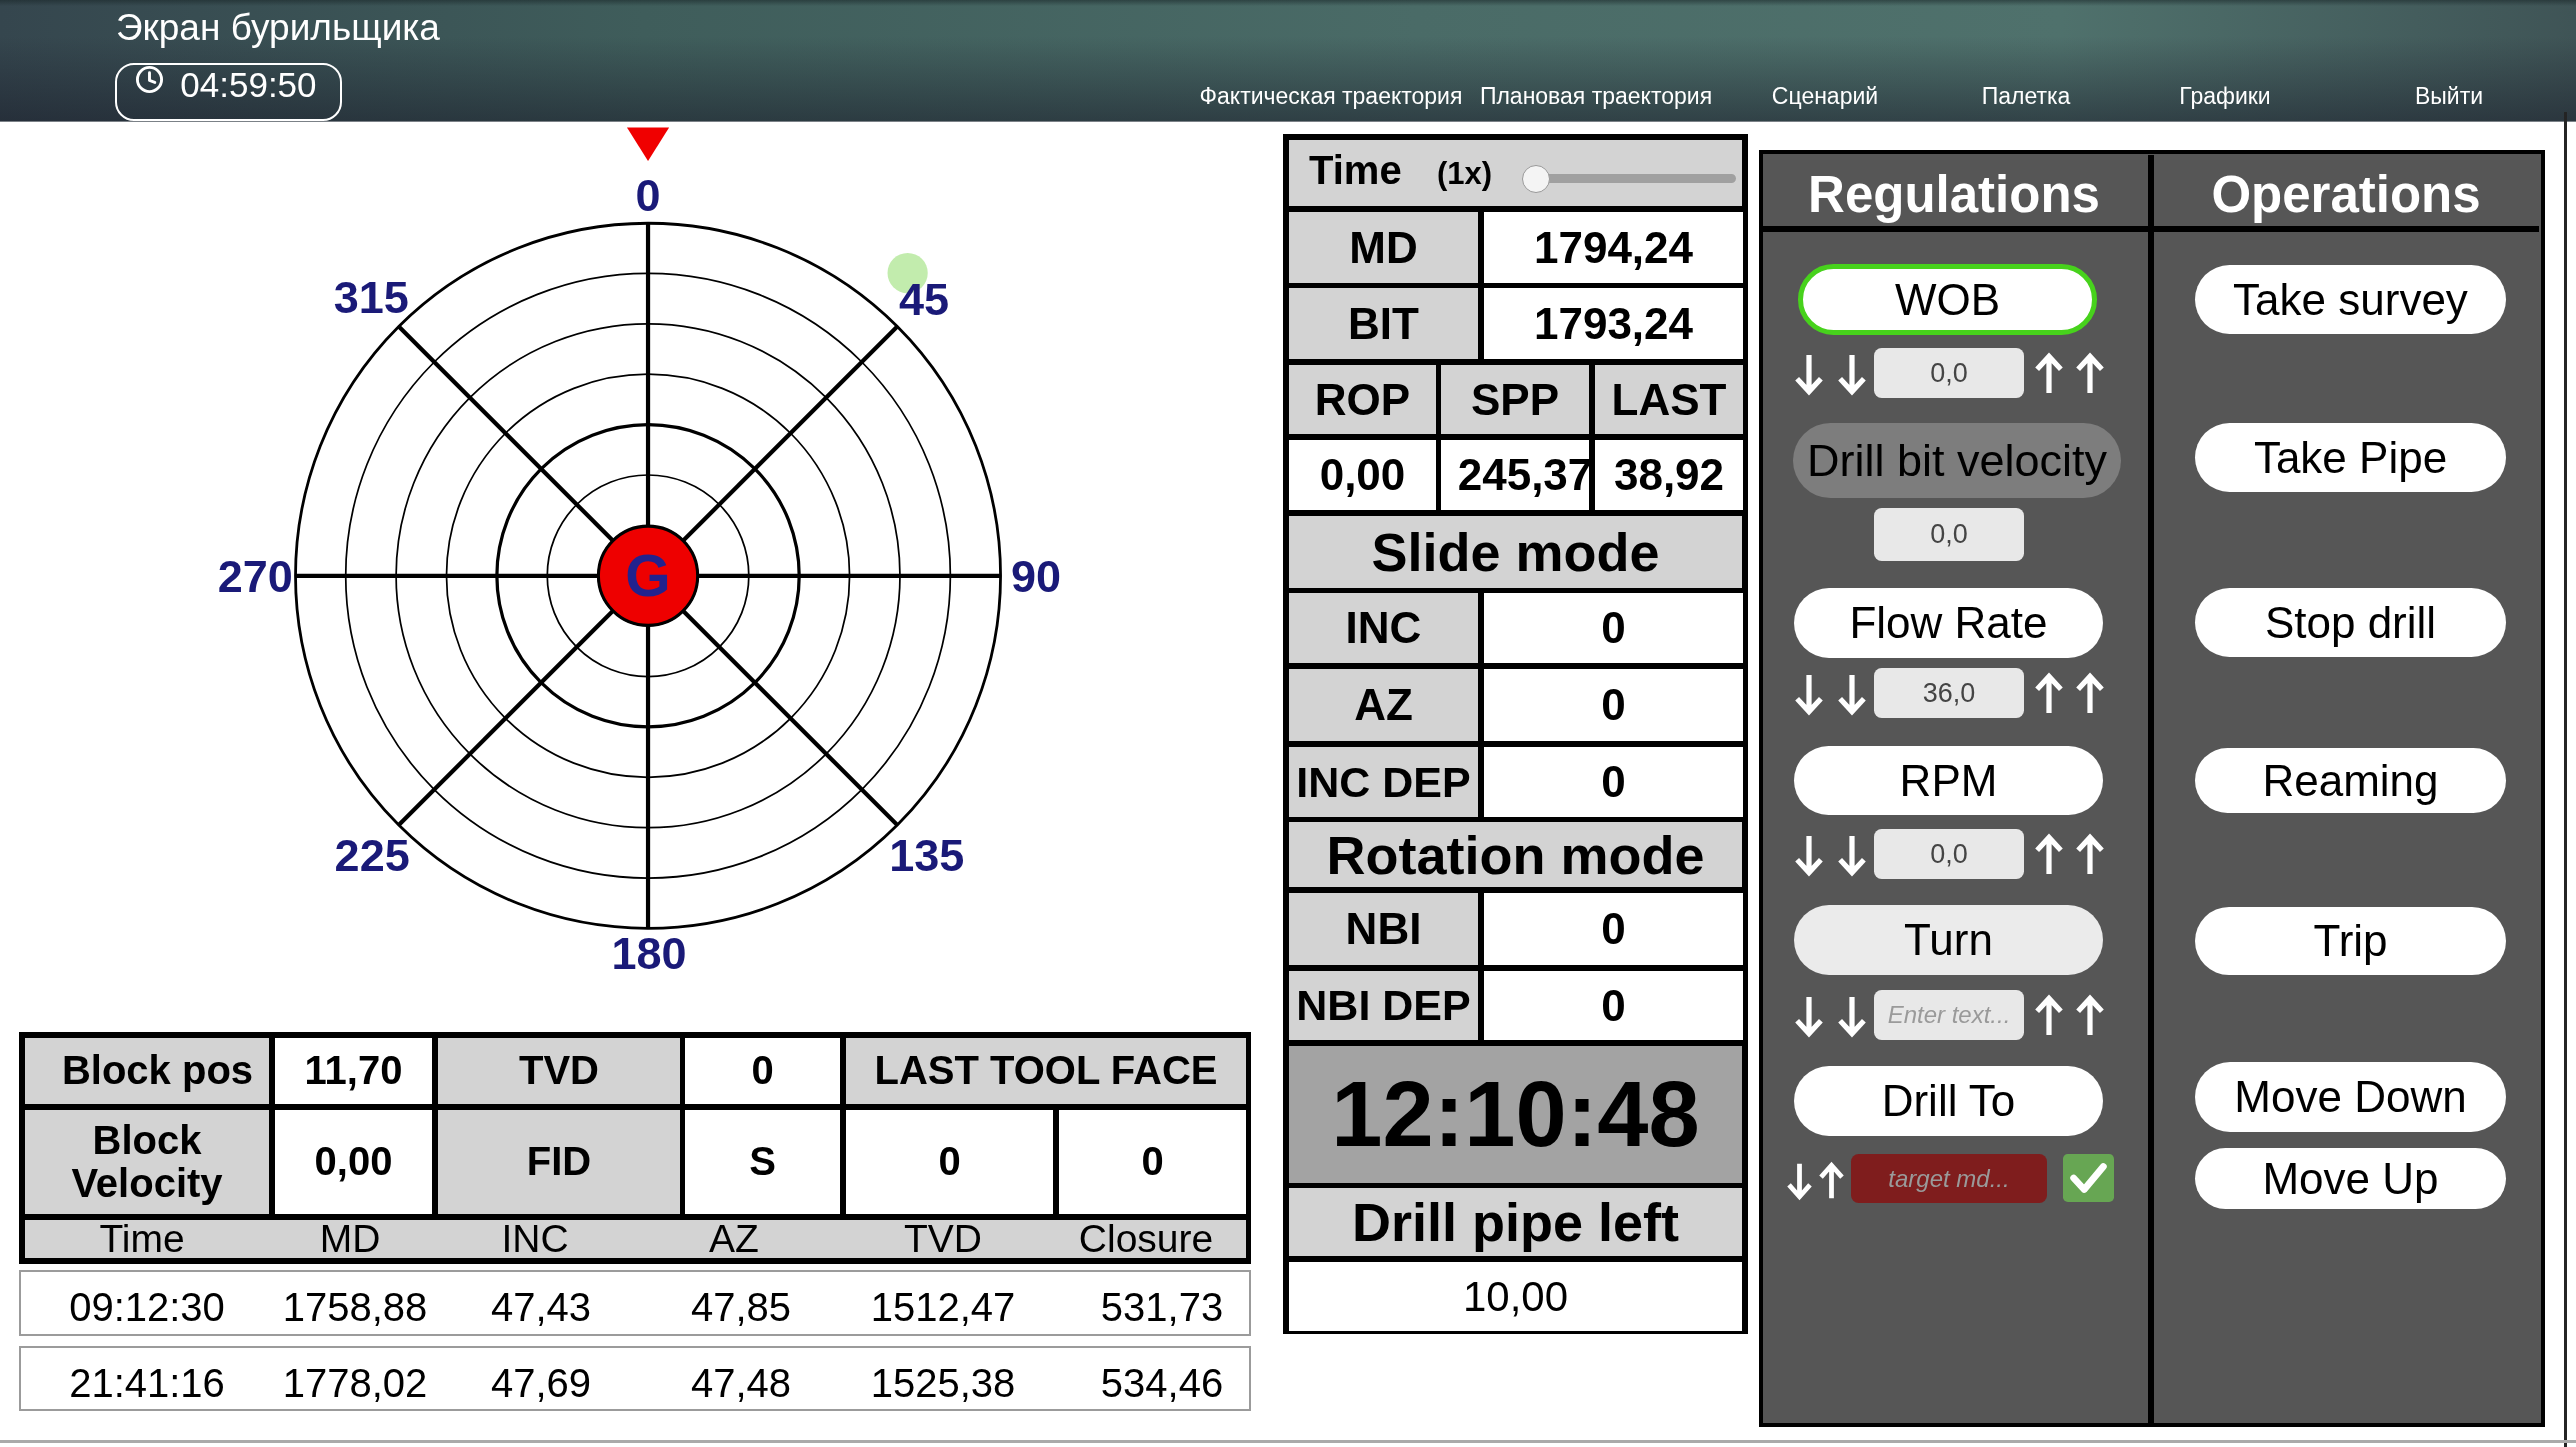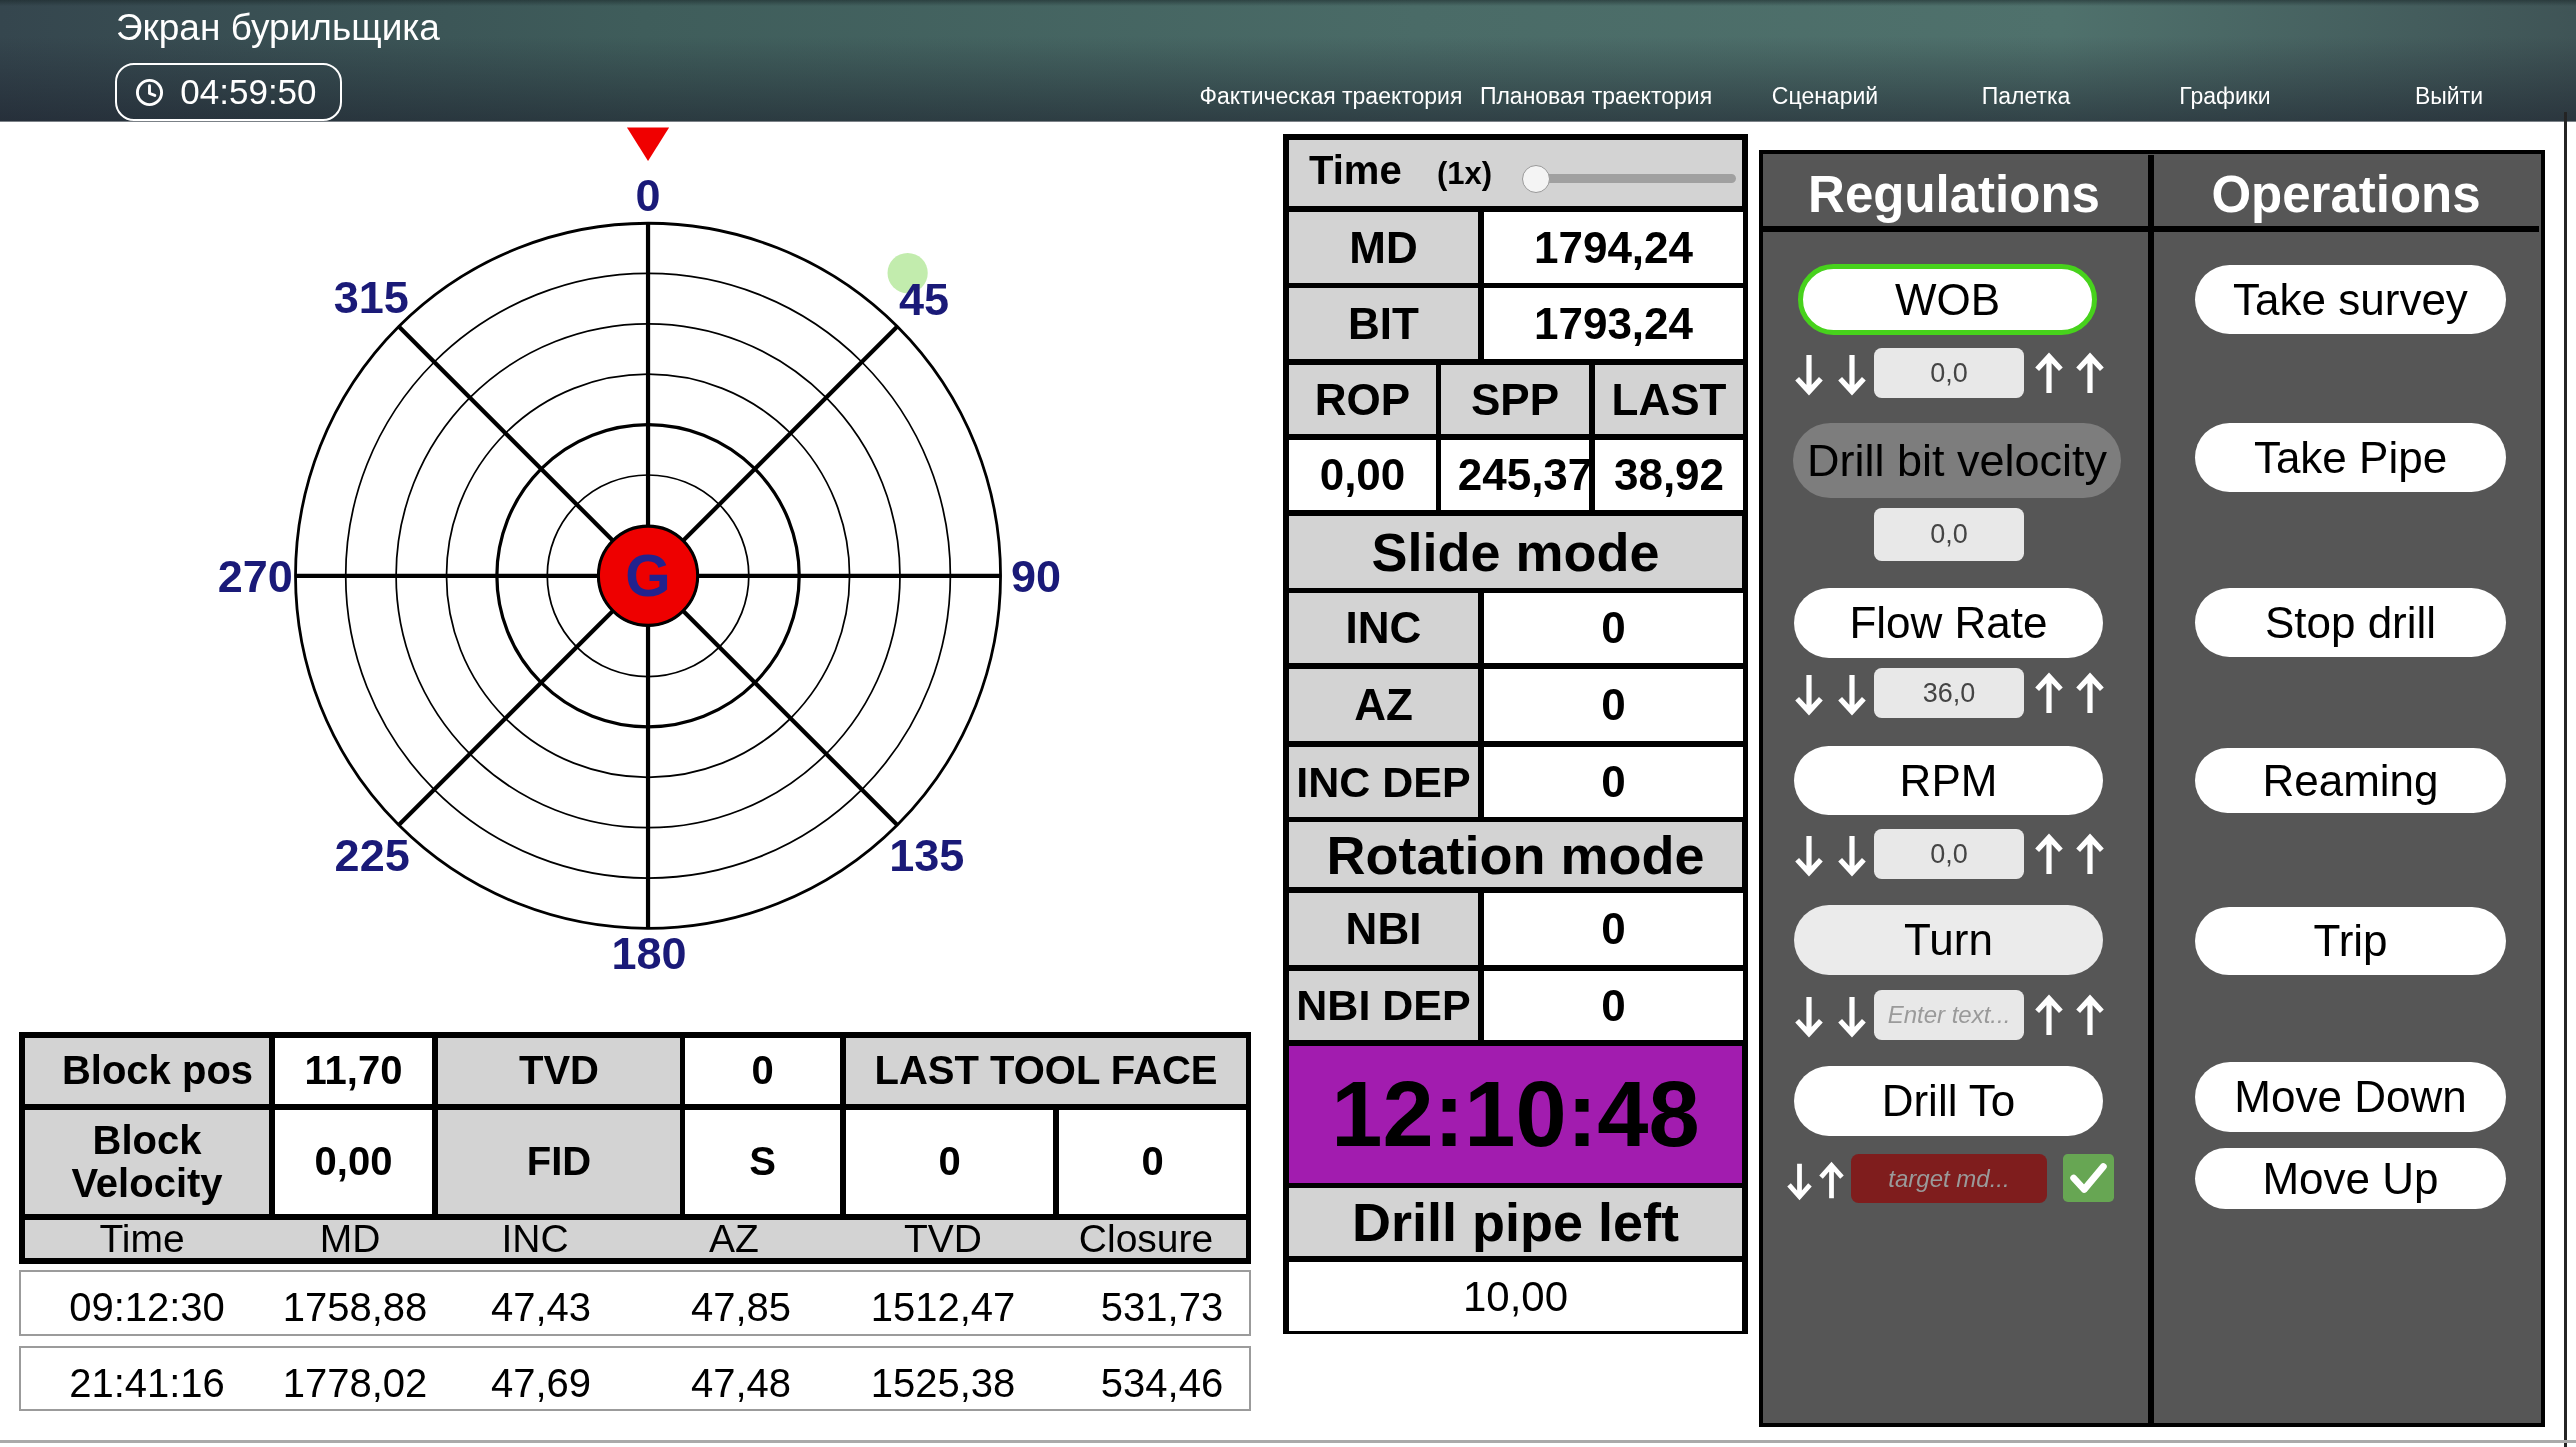--- a/index.html
+++ b/index.html
@@ -9,21 +9,21 @@
 
 #header { position:absolute; left:0; top:0; width:2576px; height:122px;
   border-bottom:1.9px solid #7b8187;
   background:
     linear-gradient(to bottom, rgba(25,38,40,0.55) 0%, rgba(25,38,40,0.0) 5%, rgba(26,29,42,0.0) 30%, rgba(26,29,42,0.55) 100%),
     linear-gradient(to right, #35464e 0%, #3f5d5b 25%, #4a6b67 55%, #4f716c 80%, #3f5456 100%);
 }
 #title { position:absolute; left:116px; top:8.6px; font-size:37px; line-height:37px; color:#fff; }
 #badge { position:absolute; left:115px; top:63px; width:227px; height:58px;
   border:2.9px solid #fff; border-radius:19px; color:#fff;
-  display:flex; align-items:center; }
+  display:flex; }
 #badge svg { margin-left:18px; }
 #badge span { margin-left:16.3px; font-size:35px; }
 .menu { position:absolute; top:85px; font-size:23px; line-height:23px; color:#fff; transform:translateX(-50%); white-space:nowrap; }
 
 #blk { position:absolute; left:19px; top:1032px; width:1232px; height:232px; background:#000; }
 .cell { position:absolute; display:flex; align-items:center; justify-content:center;
   font-size:40px; font-weight:bold; color:#000; line-height:1.08; text-align:center; }
 .g { background:#d3d3d3; }
 .w { background:#fff; }
 .databox { position:absolute; left:19px; width:1232px; background:#fff;
@@ -165,21 +165,21 @@
 <div class="mcell w" style="left:1484px;top:669px;width:259px;height:72px;">0</div>
 <div class="mcell g" style="left:1289px;top:747px;width:189px;height:70px;font-size:43px;">INC DEP</div>
 <div class="mcell w" style="left:1484px;top:747px;width:259px;height:70px;">0</div>
 
 <div class="mcell g" style="left:1289px;top:822px;width:453px;height:65px;font-size:54px;">Rotation mode</div>
 <div class="mcell g" style="left:1289px;top:893px;width:189px;height:72px;">NBI</div>
 <div class="mcell w" style="left:1484px;top:893px;width:259px;height:72px;">0</div>
 <div class="mcell g" style="left:1289px;top:971px;width:189px;height:69px;font-size:43px;">NBI DEP</div>
 <div class="mcell w" style="left:1484px;top:971px;width:259px;height:69px;">0</div>
 
-<div class="mcell" style="left:1289px;top:1046px;width:453px;height:137px;background:#a21caf;font-size:92px;">12:10:48</div>
+<div class="mcell" style="left:1289px;top:1046px;width:453px;height:137px;background:#a3a3a3;font-size:92px;">12:10:48</div>
 <div class="mcell g" style="left:1289px;top:1188px;width:453px;height:68px;font-size:54px;">Drill pipe left</div>
 <div class="mcell w" style="left:1289px;top:1262px;width:453px;height:69px;font-weight:normal;font-size:42px;">10,00</div>
 
 <div id="rp"></div>
 <div id="rpdiv"></div>
 <div id="rphdr"></div>
 <div class="rhead" style="left:1954px;top:165px;">Regulations</div>
 <div class="rhead" style="left:2346px;top:165px;">Operations</div>
 
 <div class="pill" style="left:1798px;top:264px;width:299px;height:71px;border:5.8px solid #47d21c;">WOB</div>

